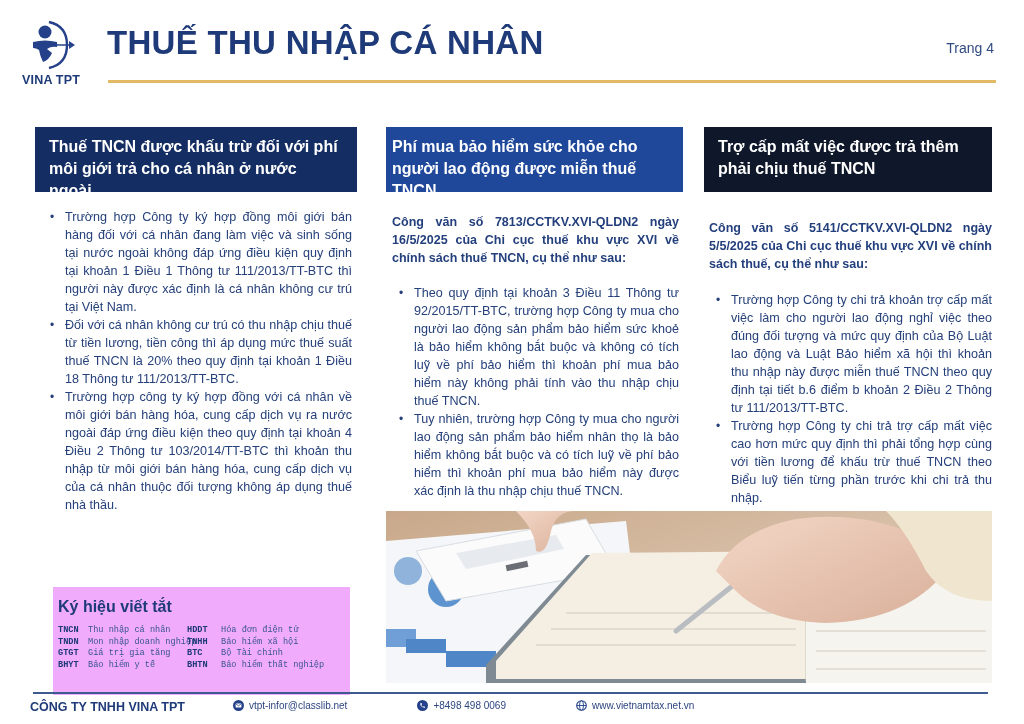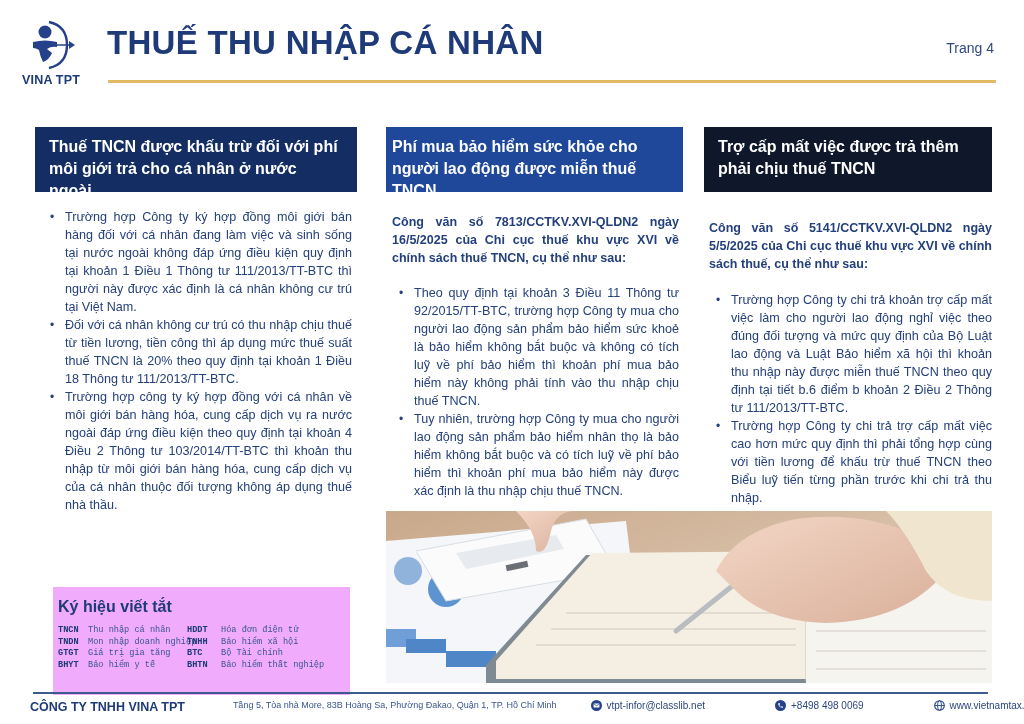--- a/index.html
+++ b/index.html
@@ -162,21 +162,20 @@
 
     <line x1="290" y1="120" x2="355" y2="68" stroke="#b9bdc2" stroke-width="5" stroke-linecap="round"></line>
     <path d="M330 60 Q350 20 410 8 Q470 0 520 20 L560 60 Q520 110 440 112 Q380 110 350 80 Z" fill="url(#skin)"></path>
     <path d="M500 0 L606 0 L606 90 Q560 90 540 60 Q520 20 500 0 Z" fill="#f0e6cf"></path>
   </svg>
 </div>
 
 <div class="footer-rule"></div>
 <div class="footer">
   <span class="company">CÔNG TY TNHH VINA TPT</span>
-  <span class="address">Tầng 5, Tòa nhà More, 83B Hoàng Sa, Phường Đakao, Quận 1, TP. Hồ Chí Minh</span>
   <span class="contact">
     <span class="ico">
       <svg width="11" height="11" viewBox="0 0 11 11">
           <circle cx="5.5" cy="5.5" r="5.5" fill="#24418a"></circle>
           <rect x="2.6" y="3.5" width="5.8" height="4" rx="0.6" fill="#fff"></rect>
           <polyline points="2.8,3.8 5.5,5.8 8.2,3.8" fill="none" stroke="#24418a" stroke-width="0.8"></polyline>
         </svg>
     </span>
     <span>vtpt-infor@classlib.net</span>
   </span>

